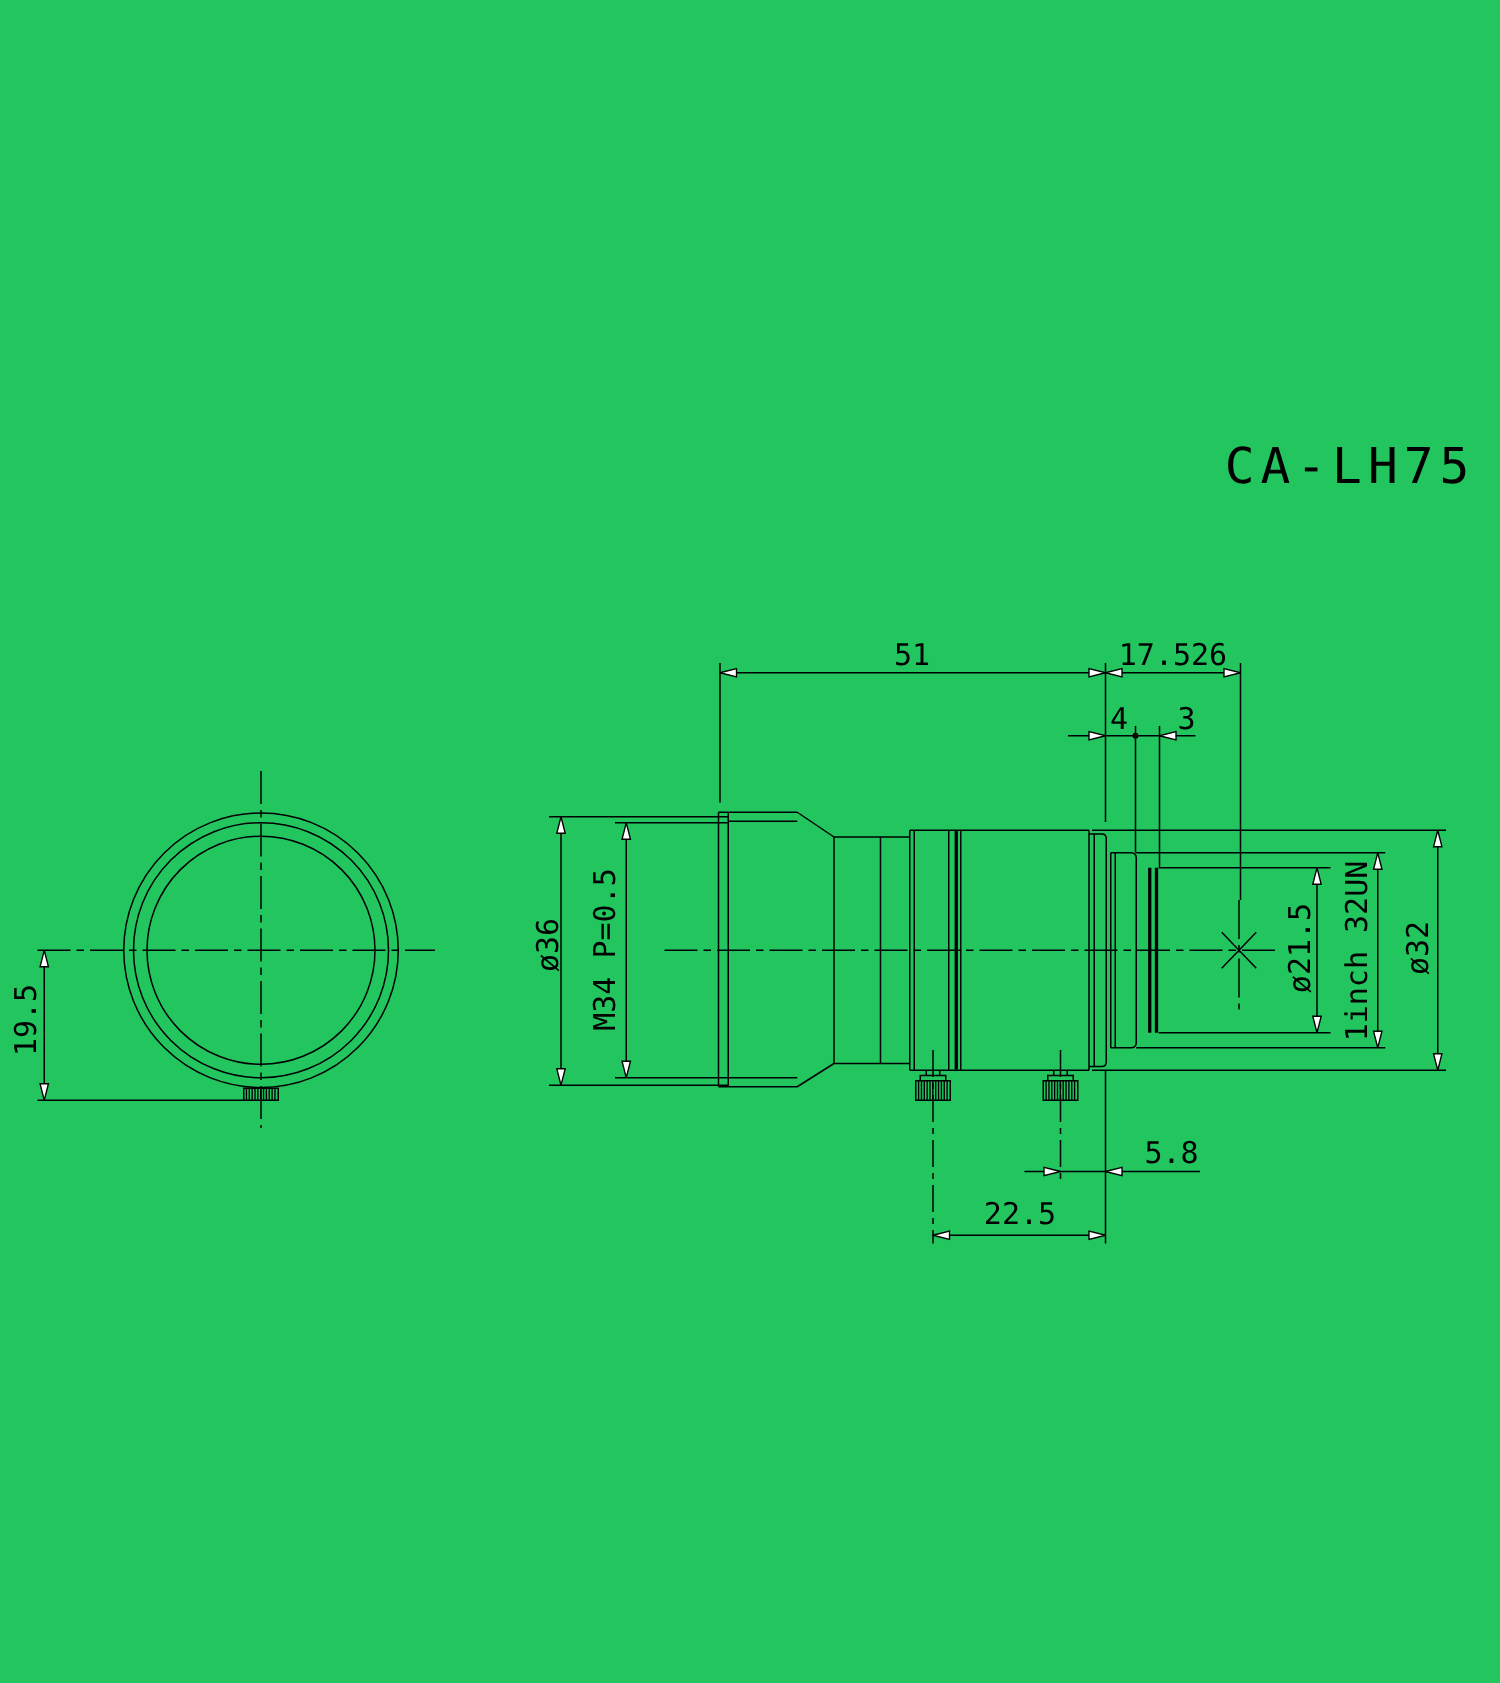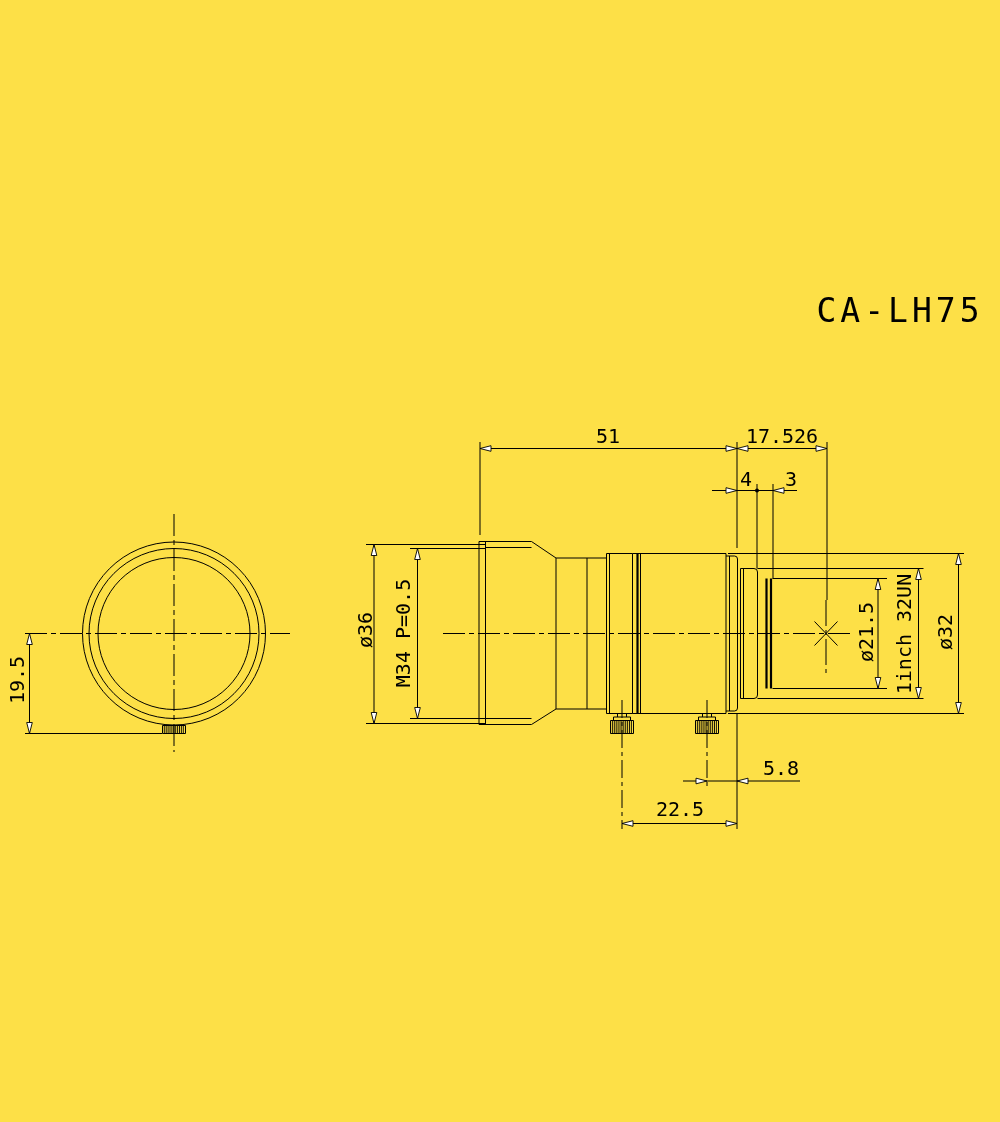--- a/index.html
+++ b/index.html
@@ -1,16 +1,16 @@
 <!DOCTYPE html>
 <html><head>
 <meta charset="utf-8">
 <style>
   html,body{margin:0;padding:0;background:#ffffff;}
-  .page{position:relative;width:1000px;height:1122px;background:#fde047;overflow:hidden;}
+  .page{position:relative;width:1000px;height:1122px;background:#22c55e;overflow:hidden;}
   .dim-text{font-family:"DejaVu Sans Mono","Liberation Mono",monospace;font-size:20px;fill:#000;}
   .title-text{font-family:"DejaVu Sans Mono","Liberation Mono",monospace;font-size:33px;letter-spacing:4px;fill:#000;}
   svg{display:block;}
   path,line,circle{vector-effect:non-scaling-stroke;}
 </style>
 </head>
 <body>
 
 <div class="page">
 <svg width="1000" height="1122" viewBox="0 0 1000 1122" xmlns="http://www.w3.org/2000/svg">

